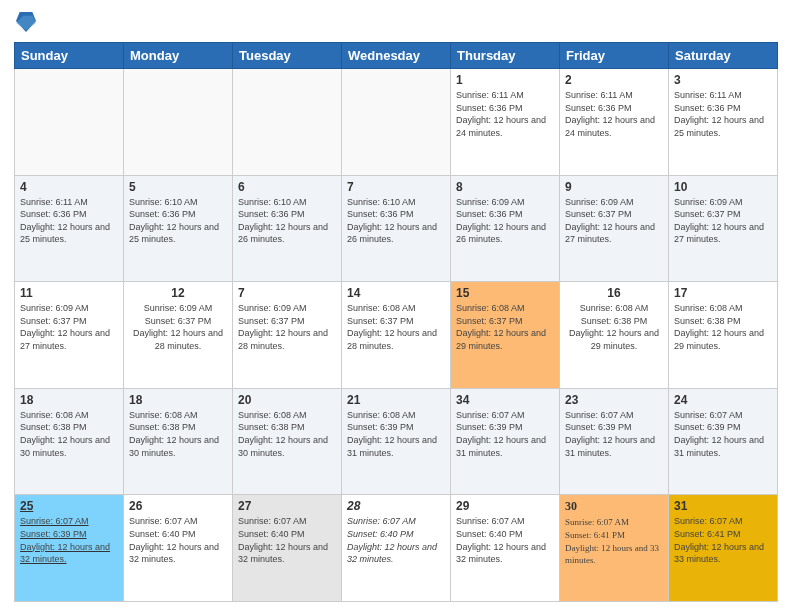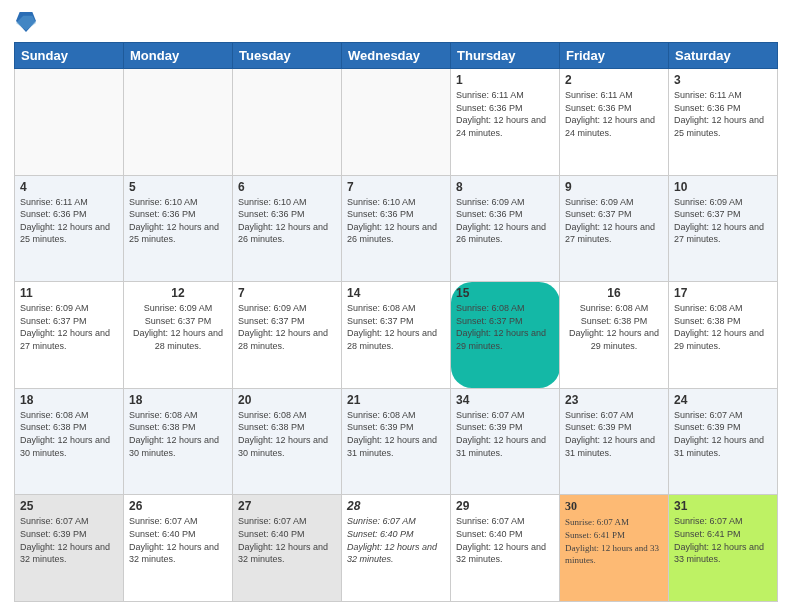--- a/index.html
+++ b/index.html
@@ -216,21 +216,21 @@
             <div class="day-info" style="white-space: pre-line;">Sunrise: 6:09 AM
 Sunset: 6:37 PM
 Daylight: 12 hours and 28 minutes.</div>
           </td>
           <td style="background: rgb(255, 255, 255);">
             <span class="day-number">14</span>
             <div class="day-info" style="white-space: pre-line;">Sunrise: 6:08 AM
 Sunset: 6:37 PM
 Daylight: 12 hours and 28 minutes.</div>
           </td>
-          <td style="background: #14b8a6; border-radius: 21px;">
+          <td style="background: #fdba74;">
             <span class="day-number">15</span>
             <div class="day-info" style="white-space: pre-line;">Sunrise: 6:08 AM
 Sunset: 6:37 PM
 Daylight: 12 hours and 29 minutes.</div>
           </td>
           <td style="background: rgb(255, 255, 255); text-align: center;">
             <span class="day-number">16</span>
             <div class="day-info" style="white-space: pre-line;">Sunrise: 6:08 AM
 Sunset: 6:38 PM
 Daylight: 12 hours and 29 minutes.</div>
@@ -280,21 +280,21 @@
 Daylight: 12 hours and 31 minutes.</div>
           </td>
           <td style="background: rgb(240, 244, 249);">
             <span class="day-number">24</span>
             <div class="day-info" style="white-space: pre-line;">Sunrise: 6:07 AM
 Sunset: 6:39 PM
 Daylight: 12 hours and 31 minutes.</div>
           </td>
         </tr>
         <tr>
-          <td style="background: #e5e5e5;">
+          <td style="background: #7dd3fc; text-decoration: underline;">
             <span class="day-number">25</span>
             <div class="day-info" style="white-space: pre-line;">Sunrise: 6:07 AM
 Sunset: 6:39 PM
 Daylight: 12 hours and 32 minutes.</div>
           </td>
           <td style="background: rgb(255, 255, 255);">
             <span class="day-number">26</span>
             <div class="day-info" style="white-space: pre-line;">Sunrise: 6:07 AM
 Sunset: 6:40 PM
 Daylight: 12 hours and 32 minutes.</div>
@@ -316,21 +316,21 @@
             <div class="day-info" style="white-space: pre-line;">Sunrise: 6:07 AM
 Sunset: 6:40 PM
 Daylight: 12 hours and 32 minutes.</div>
           </td>
           <td style="background: #fdba74; font-family: Liberation Serif, serif;">
             <span class="day-number">30</span>
             <div class="day-info" style="white-space: pre-line;">Sunrise: 6:07 AM
 Sunset: 6:41 PM
 Daylight: 12 hours and 33 minutes.</div>
           </td>
-          <td style="background: #bef264;">
+          <td style="background: #eab308;">
             <span class="day-number">31</span>
             <div class="day-info" style="white-space: pre-line;">Sunrise: 6:07 AM
 Sunset: 6:41 PM
 Daylight: 12 hours and 33 minutes.</div>
           </td>
         </tr>
       </tbody>
   </table>
 </div>
 

